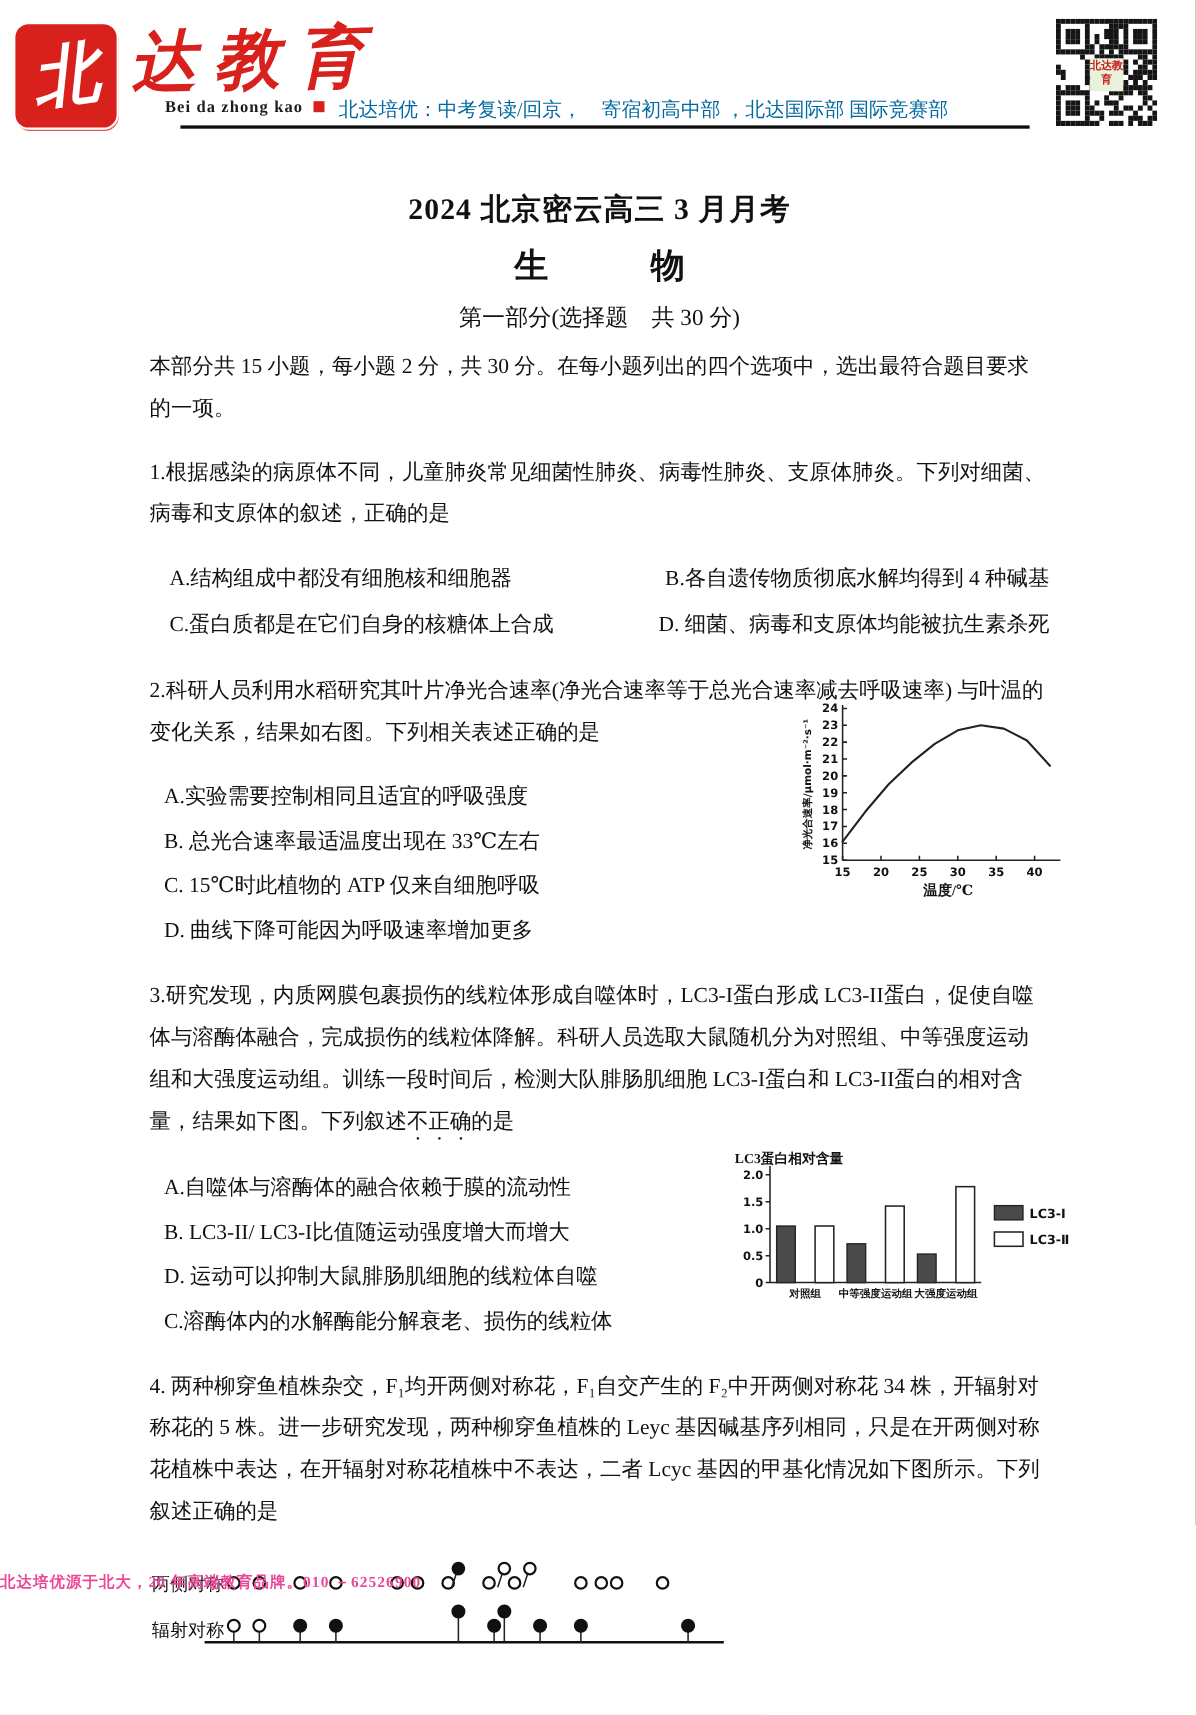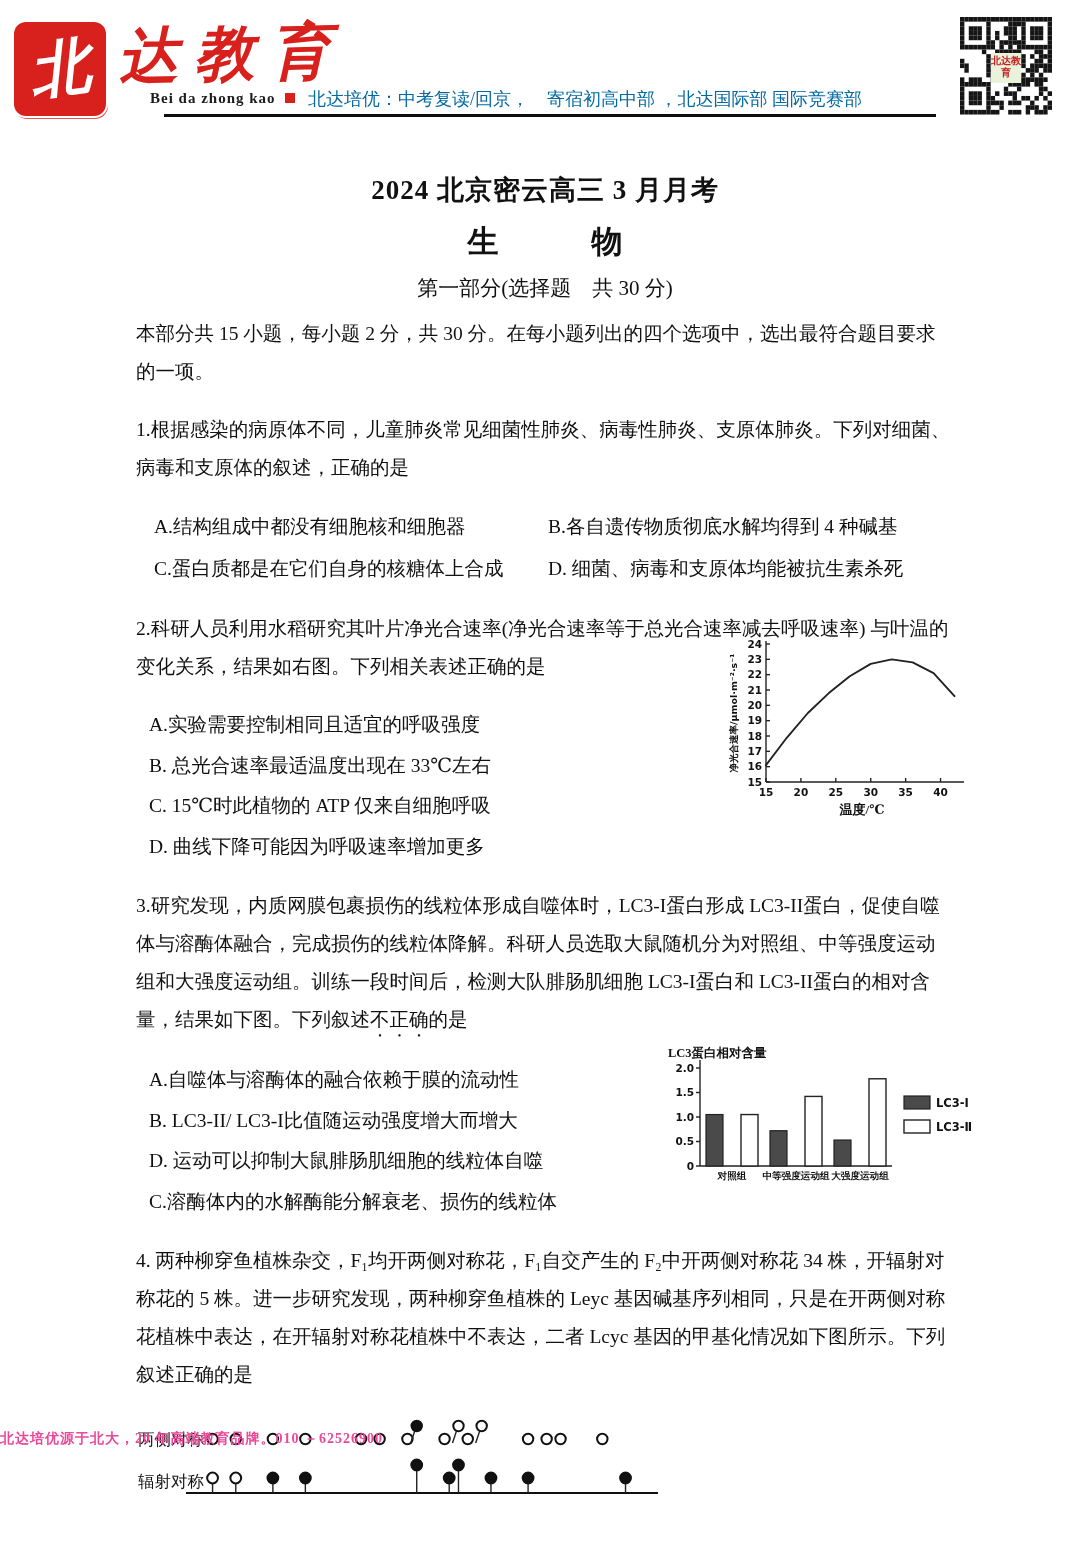--- a/index.html
+++ b/index.html
@@ -26,21 +26,21 @@
 
   
   .content{position:absolute;left:136px;top:120px;width:818px;}
   .doc-title{margin-top:52px;text-align:center;font-size:27px;font-weight:bold;letter-spacing:1px;}
   .subject{margin-top:13px;text-align:center;font-size:31px;font-weight:bold;white-space:pre;}
   .section-head{margin-top:11px;text-align:center;font-size:21px;}
   .para{font-size:19.5px;line-height:38px;}
   .intro{margin-top:13px;}
   .qblock{margin-top:8px;}
   .optline{display:block;line-height:40.5px;font-size:19.5px;margin-left:13px;}
-  .pairrow{display:flex;padding-left:18px;line-height:42px;font-size:19.5px;}
+  .pairrow{display:flex;padding-left:18px;line-height:42px;font-size:19.5px;justify-content:space-between;}
   .pairrow .c1{width:394px;flex:none;}
   .emph{-webkit-text-emphasis:filled dot;-webkit-text-emphasis-position:under right;
         text-emphasis:filled dot;text-emphasis-position:under right;}
 
   
   .q2{position:relative;}
   .q2 .stem{width:100%;}
   .q2 .opts{width:560px;}
   .fig-line{position:absolute;right:-12px;top:26px;width:240px;height:182px;}
   .q3opts{position:relative;}

